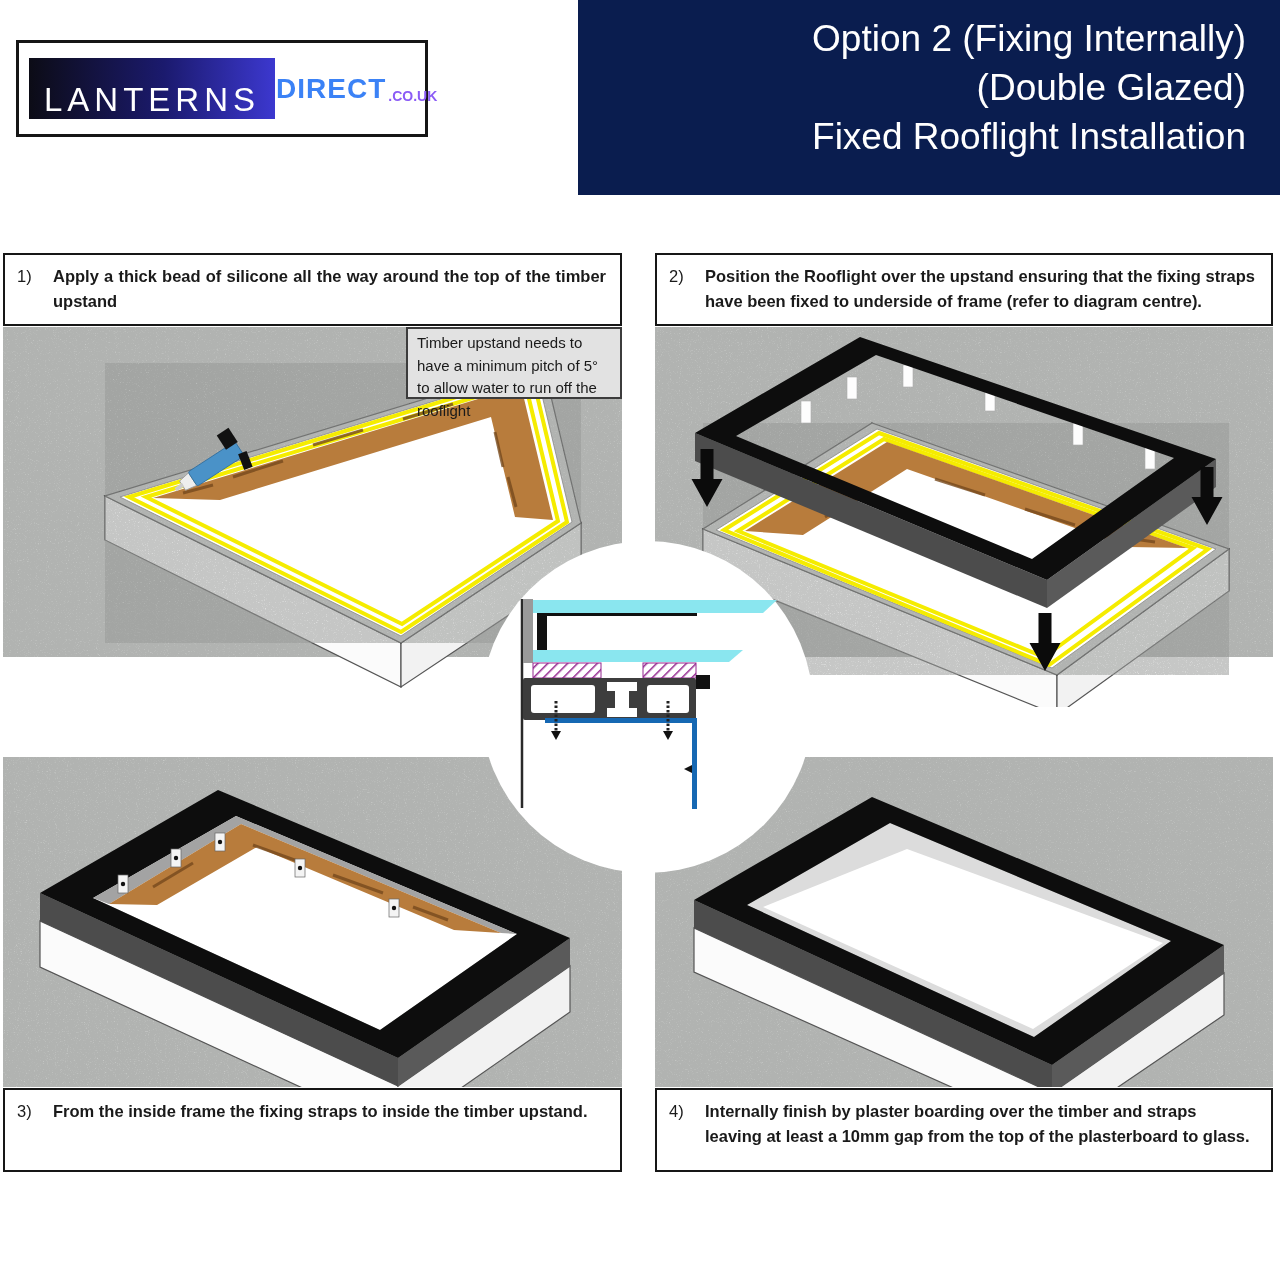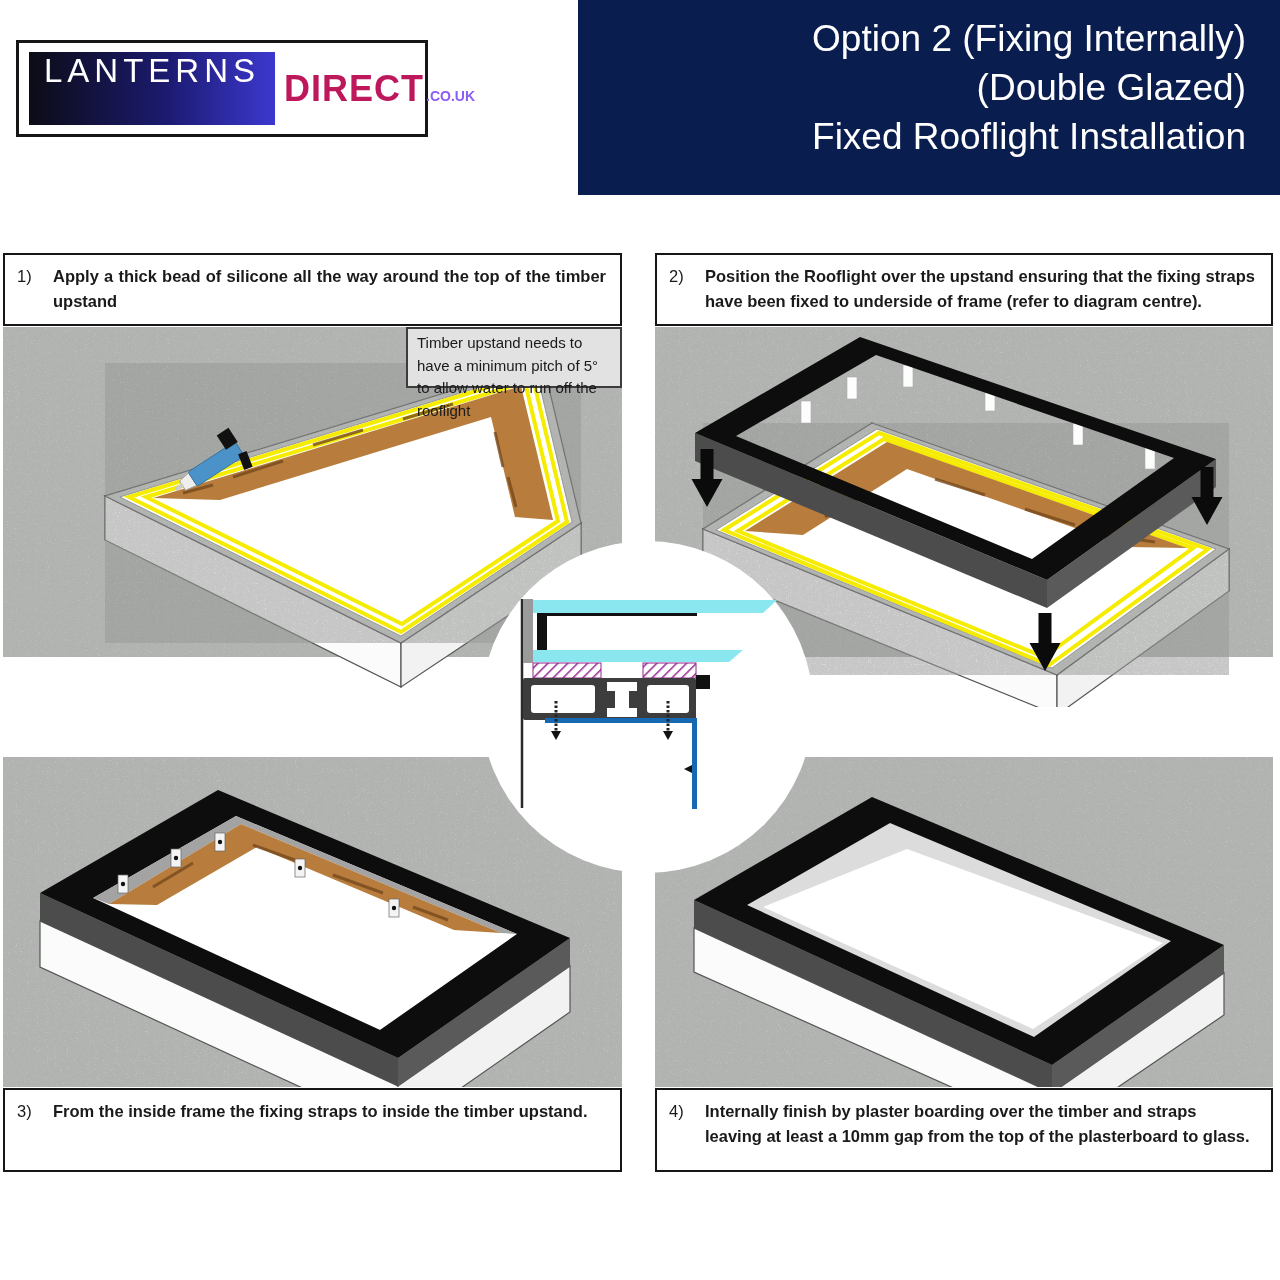--- a/index.html
+++ b/index.html
@@ -2,44 +2,44 @@
 <html><head>
 <meta charset="utf-8">
 <style>
   html,body{margin:0;padding:0;background:#fff;}
   .page{position:relative;width:1280px;height:1280px;background:#fff;overflow:hidden;
         font-family:"Liberation Sans",sans-serif;color:#1a1a1a;}
 
   
   .logo-box{position:absolute;left:16px;top:40px;width:412px;height:97px;background:#fff;
             border:3px solid #161616;box-sizing:border-box;display:flex;align-items:center;padding:0 10px;}
-  .logo-grad{height:73px;display:flex;align-items:flex-start;padding:0 15px;
+  .logo-grad{height:61px;display:flex;align-items:flex-end;padding:0 15px;
              background:linear-gradient(90deg,#0c0c16 0%,#1b1a6e 55%,#3c38cf 100%);}
   .logo-lanterns{color:#fff;font-size:33px;font-weight:500;letter-spacing:5px;}
-  .logo-direct{color:#be185d;font-size:36px;font-weight:800;letter-spacing:1px;margin-left:9px;}
+  .logo-direct{color:#3b82f6;font-size:28px;font-weight:800;letter-spacing:1px;margin-left:1px;}
   .logo-tld{color:#8b5cf6;font-size:14px;font-weight:700;margin-left:2px;margin-top:14px;}
 
   
   .hdr{position:absolute;left:578px;top:0;width:702px;height:195px;box-sizing:border-box;
        text-align:right;padding:14px 34px 0 0;}
   .hdr div{color:#fff;font-size:37px;line-height:49px;font-weight:400;letter-spacing:0px;}
 
   
   .tbox{position:absolute;background:#fff;border:2px solid #161616;box-sizing:border-box;
         font-size:16.5px;line-height:25px;z-index:4;}
   .step{display:flex;padding:9px 10px 0 8px;}
   .step-num{flex:none;width:36px;padding-left:4px;}
   .step-body{flex:1;padding-right:4px;font-weight:bold;}
   .just .step-body{text-align:justify;}
 
   
   .img{position:absolute;z-index:1;}
 
   
-  .note{position:absolute;left:406px;top:327px;width:216px;height:61px;background:#e2e2e2;
+  .note{position:absolute;left:406px;top:327px;width:216px;height:72px;background:#e2e2e2;
         border:2px solid #3c3c3c;box-sizing:border-box;z-index:4;
         font-size:15px;line-height:22.5px;padding:3px 8px 0 9px;}
 
   
   .circle{position:absolute;left:481px;top:541px;width:332px;height:332px;border-radius:50%;
           background:#fff;z-index:6;}
 </style>
 </head>
 <body>
 

